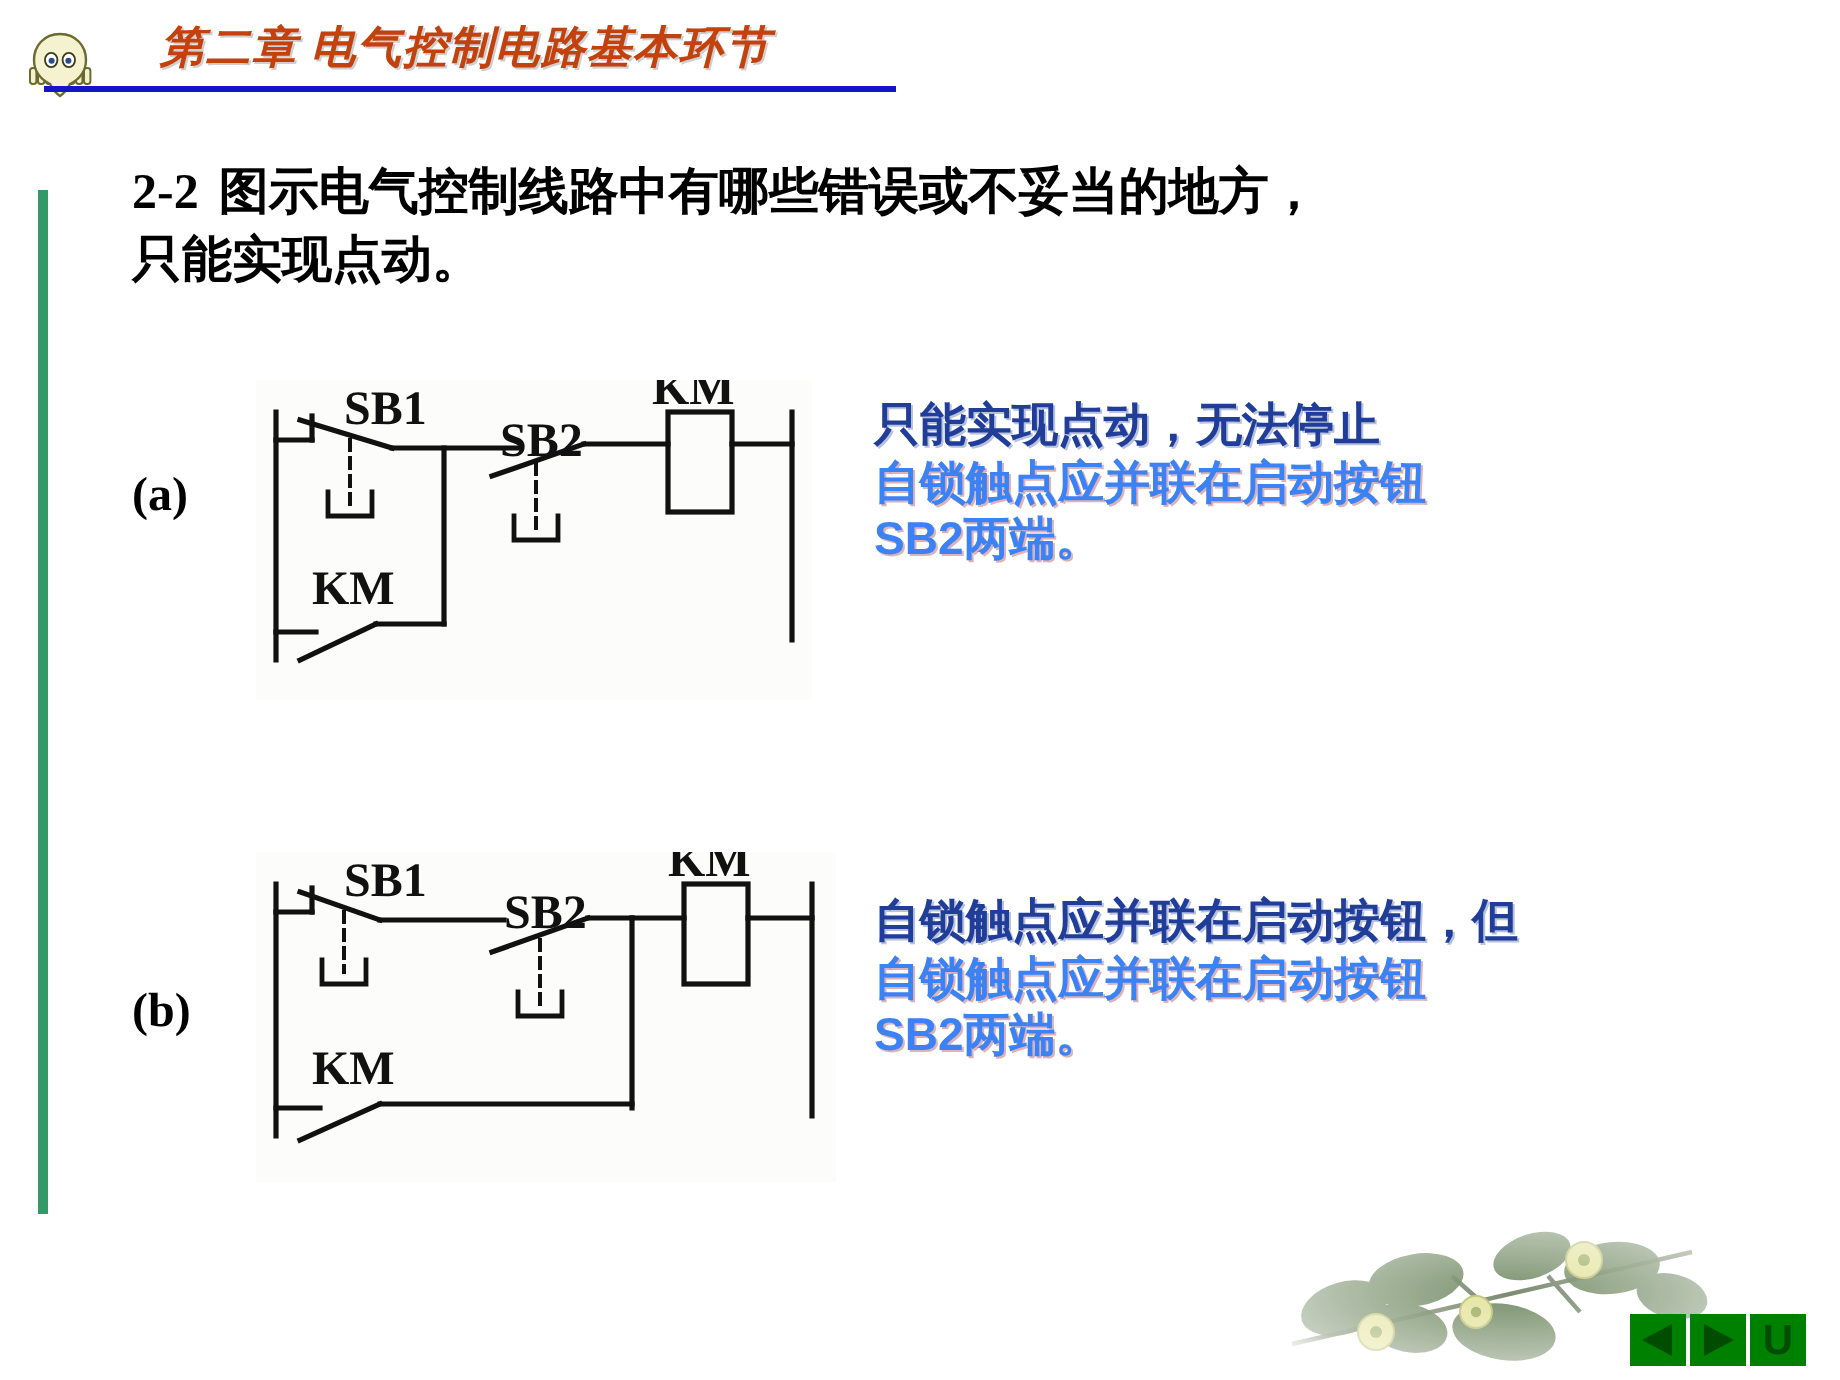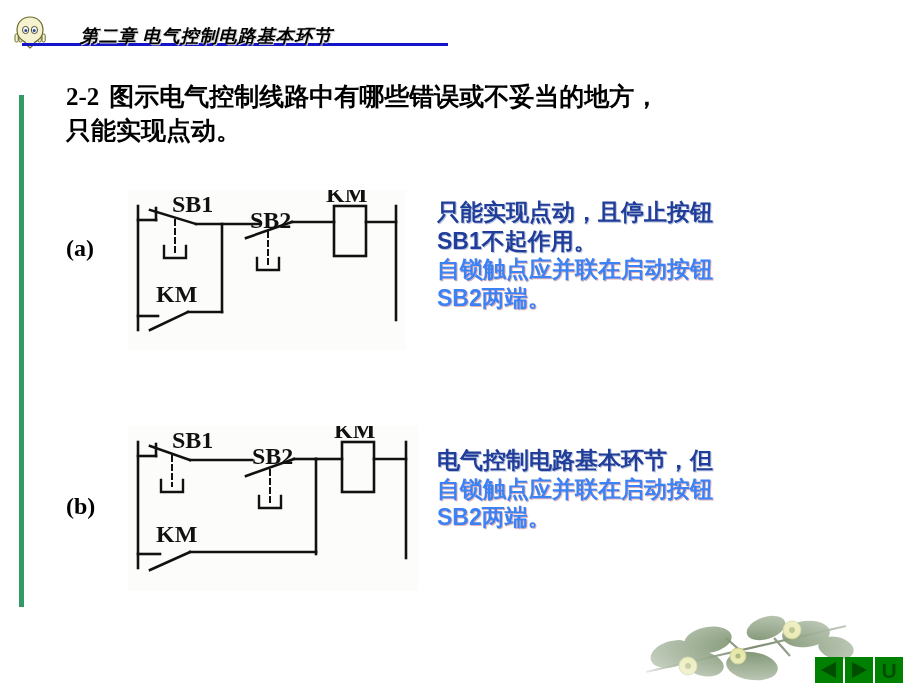--- a/index.html
+++ b/index.html
@@ -27,26 +27,26 @@
     position: absolute;
     left: 22px;
     top: 43px;
     width: 426px;
     height: 3px;
     background: #1414c8;
   }
   #header-title {
     position: absolute;
     left: 80px;
-    top: 24px;
+    top: 9px;
     font-family: "Liberation Serif", "DejaVu Serif", serif;
-    font-size: 18px;
+    font-size: 22px;
     font-weight: bold;
     font-style: italic;
-    color: #000000;
+    color: #c2410c;
     letter-spacing: 1px;
     white-space: nowrap;
     text-shadow: 1px 1px 0 #cfcfcf;
   }
   #header-mascot {
     position: absolute;
     left: 8px;
     top: 16px;
     width: 44px;
     height: 34px;
@@ -240,22 +240,21 @@
       <g font-family="Liberation Serif, DejaVu Serif, serif" font-size="24" font-weight="bold" fill="#111111">
         <text x="44" y="22">SB1</text>
         <text x="122" y="38">SB2</text>
         <text x="198" y="12">KM</text>
         <text x="28" y="112">KM</text>
       </g>
     </svg>
   </div>
 
   <div class="annotation" id="annotation-a">
-    <div class="ann-line ann-blue">只能实现点动，且停止按钮</div>
-    <div class="ann-line ann-blue">SB1不起作用。</div>
+    <div class="ann-line ann-blue">只能实现点动，无法停止</div>
     <div class="ann-line ann-red">自锁触点应并联在启动按钮</div>
     <div class="ann-line ann-red">SB2两端。</div>
   </div>
 </div>
 
 <div class="figure-row" id="row-b">
 
   <div class="row-label" id="label-b">(b)</div>
 
   <div class="diagram-frame" id="diagram-b">
@@ -294,21 +293,21 @@
       <g font-family="Liberation Serif, DejaVu Serif, serif" font-size="24" font-weight="bold" fill="#111111">
         <text x="44" y="22">SB1</text>
         <text x="124" y="38">SB2</text>
         <text x="206" y="12">KM</text>
         <text x="28" y="116">KM</text>
       </g>
     </svg>
   </div>
 
   <div class="annotation" id="annotation-b">
-    <div class="ann-line ann-blue">电气控制电路基本环节，但</div>
+    <div class="ann-line ann-blue">自锁触点应并联在启动按钮，但</div>
     <div class="ann-line ann-red">自锁触点应并联在启动按钮</div>
     <div class="ann-line ann-red">SB2两端。</div>
   </div>
 </div>
 
 <div id="footer-plant">
   <svg width="230" height="78" viewBox="0 0 230 78">
     <defs>
       <radialGradient id="haze" cx="50%" cy="50%" r="62%">
         <stop offset="0%" stop-color="#ffffff" stop-opacity="0"></stop>

